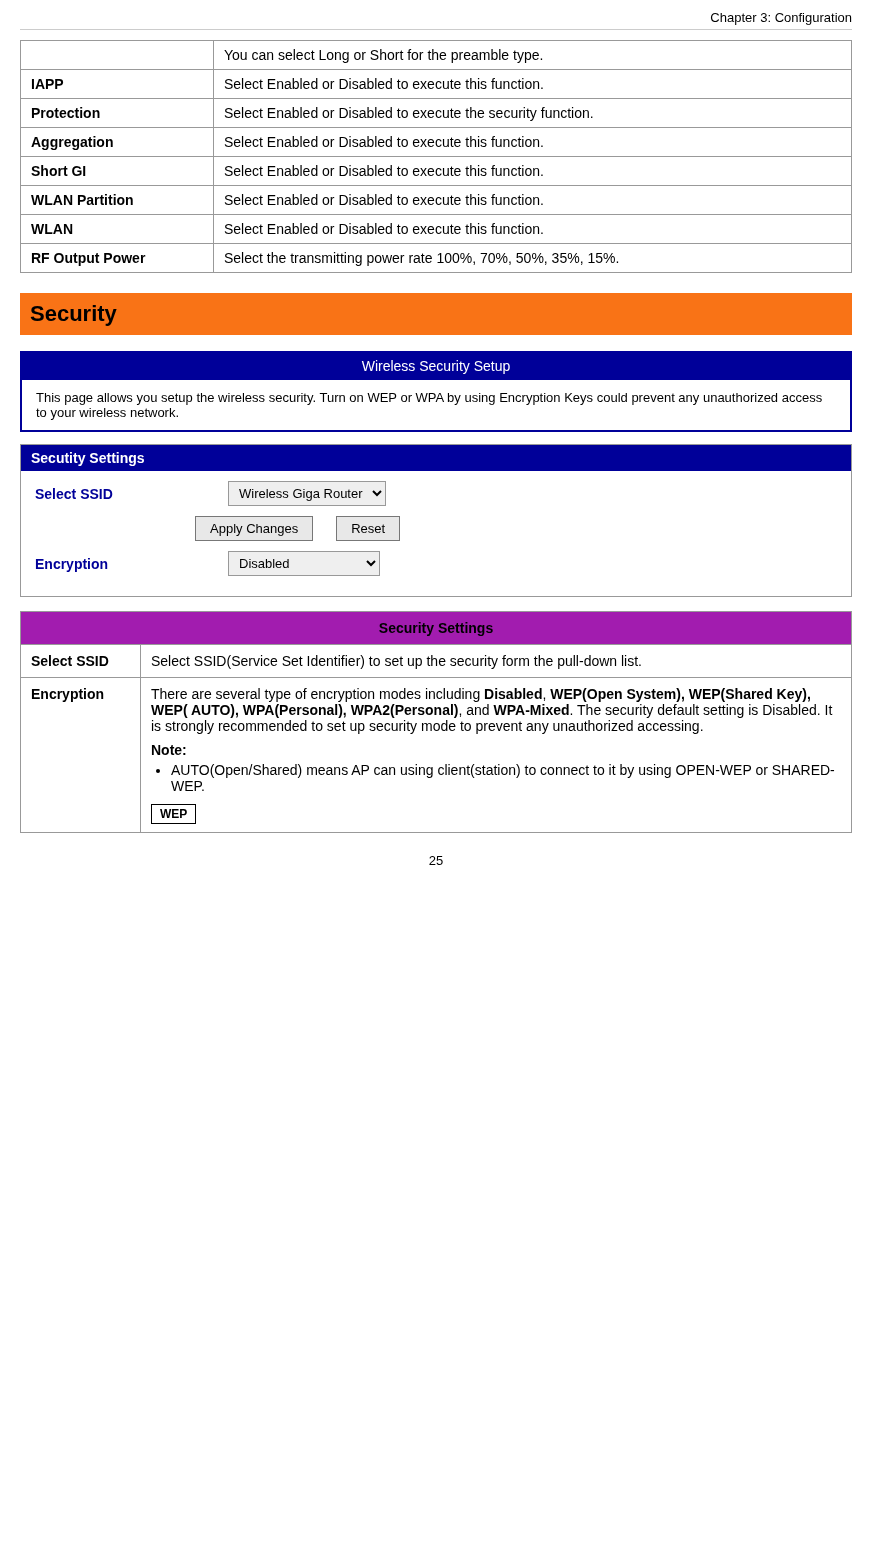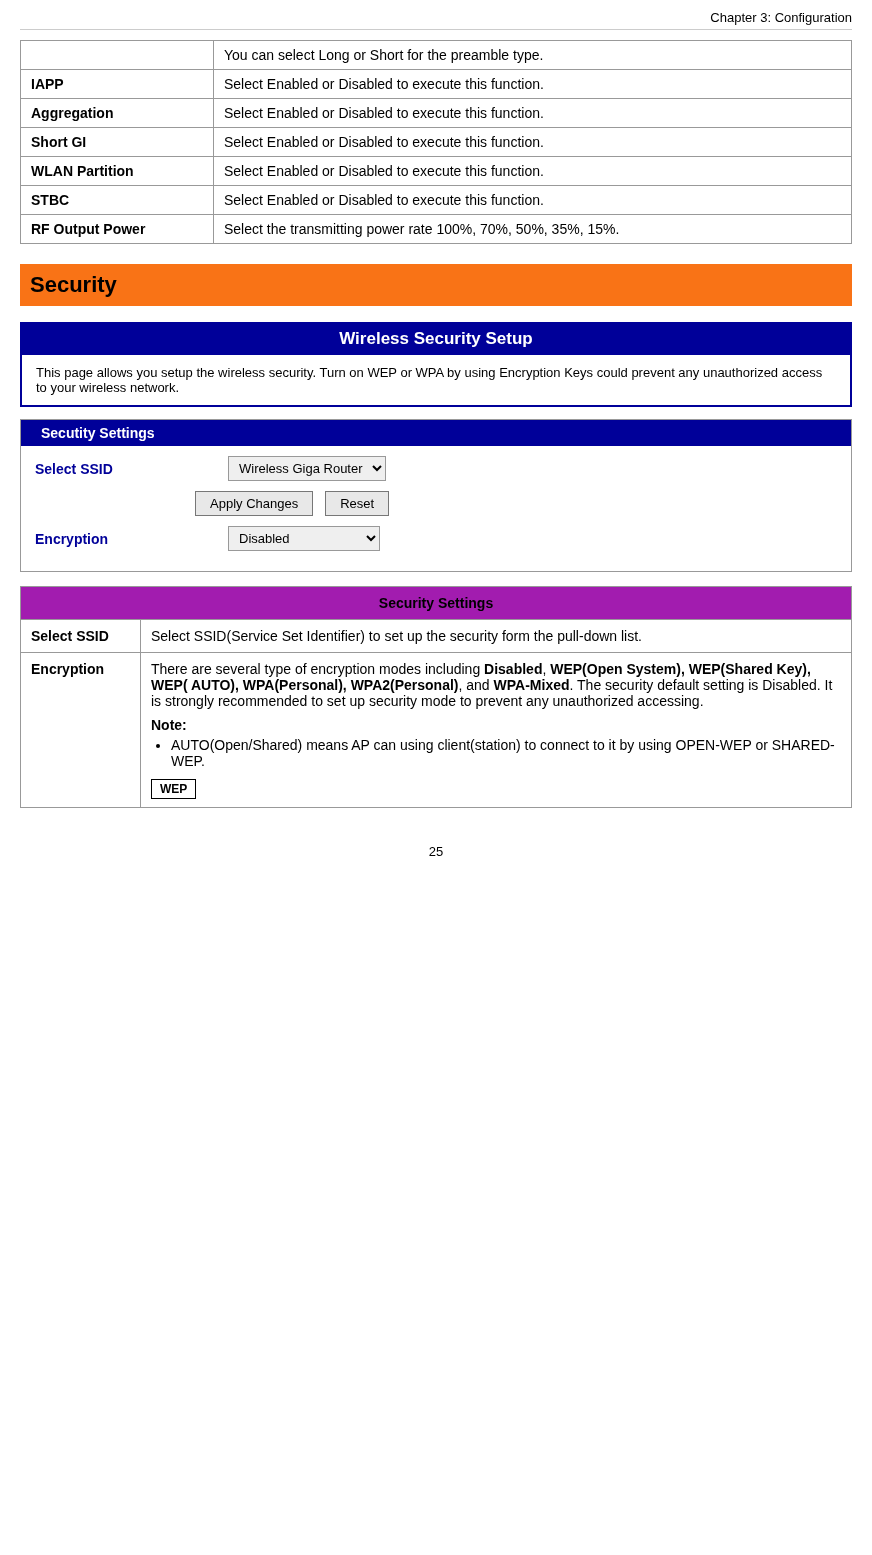--- a/index.html
+++ b/index.html
@@ -45,22 +45,22 @@
       margin-bottom: 16px;
     }
     
     .wss-container {
       border: 1px solid #009;
       margin-bottom: 12px;
     }
     .wss-header {
       background: #009;
       color: #fff;
-      font-size: 17px;
-      font-weight: bold;
+      font-size: 14px;
+      font-weight: normal;
       text-align: center;
       padding: 6px 0;
     }
     .wss-body {
       padding: 10px 14px;
       font-size: 13px;
       color: #000000;
       border: 1px solid #009;
       border-top: none;
       background: #fff;
@@ -68,21 +68,21 @@
     
     .ss-panel {
       border: 1px solid #999;
       margin-bottom: 14px;
     }
     .ss-panel-header {
       background: #009;
       color: #fff;
       font-size: 14px;
       font-weight: bold;
-      padding: 5px 20px;
+      padding: 5px 10px;
     }
     .ss-panel-body {
       padding: 10px 14px;
     }
     .ss-row {
       display: flex;
       align-items: center;
       margin-bottom: 10px;
     }
     .ss-label {
@@ -106,21 +106,21 @@
       padding: 4px 14px;
       font-size: 13px;
       border: 1px solid #777;
       background: #e8e8e8;
       cursor: pointer;
     }
     .ss-buttons-row {
       display: flex;
       margin-bottom: 10px;
       padding-left: 160px;
-      gap: 12px;
+      gap: 23px;
     }
     .enc-row {
       display: flex;
       align-items: center;
       margin-top: 6px;
     }
     
     .desc-table {
       width: 100%;
       border-collapse: collapse;
@@ -147,53 +147,57 @@
     .wep-box {
       display: inline-block;
       border: 1px solid #000;
       padding: 2px 8px;
       font-size: 12px;
       font-weight: bold;
       margin-top: 10px;
     }
     .page-number {
       text-align: center;
-      margin-top: 36px;
+      margin-top: 20px;
       font-size: 13px;
     }
   </style>
 </head>
 <body>
 
 <div class="chapter-header">Chapter 3: Configuration</div>
 
 <table class="info-table">
   <tbody id="info-table-body">
       <tr>
         <td></td>
         <td>You can select Long or Short for the preamble type.</td>
       </tr>
       <tr>
         <td>IAPP</td>
         <td>Select Enabled or Disabled to execute this function.</td>
       </tr>
       <tr>
+        <td>Protection</td>
+        <td>Select Enabled or Disabled to execute the security function.</td>
+      </tr>
+      <tr>
         <td>Aggregation</td>
         <td>Select Enabled or Disabled to execute this function.</td>
       </tr>
       <tr>
         <td>Short GI</td>
         <td>Select Enabled or Disabled to execute this function.</td>
       </tr>
       <tr>
         <td>WLAN Partition</td>
         <td>Select Enabled or Disabled to execute this function.</td>
       </tr>
       <tr>
-        <td>STBC</td>
+        <td>WLAN</td>
         <td>Select Enabled or Disabled to execute this function.</td>
       </tr>
       <tr>
         <td>RF Output Power</td>
         <td>Select the transmitting power rate 100%, 70%, 50%, 35%, 15%.</td>
       </tr>
     </tbody>
 </table>
 
 <div class="section-title">Security</div>

